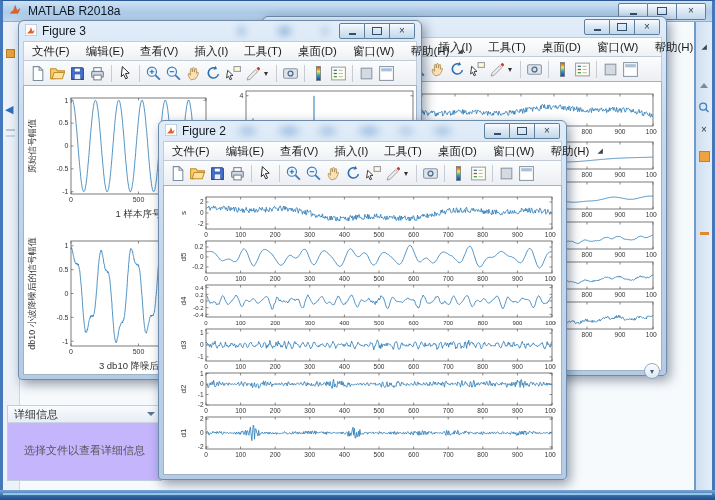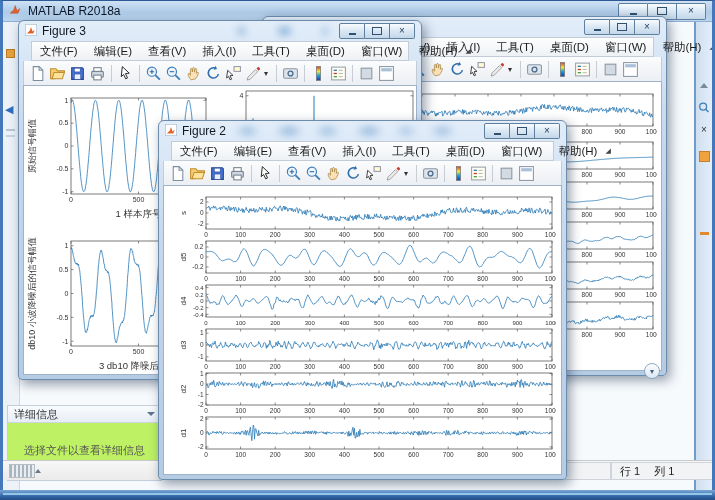--- a/index.html
+++ b/index.html
@@ -29,36 +29,36 @@
   .g-max{width:8px;height:6px;border:1.5px solid #30506e;}
   .main-ctrl .wbtn{width:28px;height:15px;}
 
   
   .figwin{position:absolute;border:1px solid #6d8cab;border-radius:6px 6px 4px 4px;
      background:linear-gradient(#e2edf9,#c6d9ee 30%,#b4cbe4);
      box-shadow:3px 4px 12px rgba(15,35,65,.45);}
   .f-title{height:20px;display:flex;align-items:center;gap:5px;padding:0 6px;font-size:12px;color:#101820;position:relative;overflow:hidden;}
   .f-title .ttl{position:relative;z-index:2;}
   .blob{position:absolute;border-radius:50%;filter:blur(3px);background:radial-gradient(rgba(52,118,184,.75),rgba(52,118,184,0) 70%);z-index:1;}
-  .f-menu{margin:0 12px;height:18px;background:linear-gradient(#fdfefe,#eef1f5);
+  .f-menu{margin:0 4px;height:18px;background:linear-gradient(#fdfefe,#eef1f5);
      border:1px solid #c3ccd6;display:flex;align-items:center;font-size:11.5px;color:#1c1c1c;}
   .mitem{padding:0 8px;white-space:nowrap;}
   .pin{margin-left:auto;padding-right:5px;font-size:7px;color:#444;}
   .f-tool{margin:0 4px;height:24px;background:linear-gradient(#fbfcfd,#eceff3);
      border:1px solid #c3ccd6;border-top:none;display:flex;align-items:center;padding:0 4px;gap:1px;}
   .ticon{width:19px;height:19px;display:flex;align-items:center;justify-content:center;}
   .tsep{width:1px;height:17px;background:#c6cdd5;margin:0 3px;}
   .dd{font-size:8px;color:#333;width:8px;}
   .f-body{position:absolute;left:4px;right:4px;top:64px;bottom:4px;background:#fff;border:1px solid #9eb2c8;}
   .plot{position:absolute;}
   .panel-toggle{position:absolute;width:14px;height:14px;border-radius:50%;border:1px solid #8fa8c4;
      background:linear-gradient(#fdfefe,#dbe7f3);color:#46617e;font-size:8px;display:flex;align-items:center;justify-content:center;}
 
   
-  .details{position:absolute;left:4px;top:384px;width:153px;height:74px;border:1px solid #c2cfdd;background:#bef264;z-index:5;}
+  .details{position:absolute;left:4px;top:384px;width:153px;height:74px;border:1px solid #c2cfdd;background:#c4b5fd;z-index:5;}
   .details-h{height:16px;background:linear-gradient(#fafcfe,#e7edf5);border-bottom:1px solid #ccd6e2;
      display:flex;align-items:center;padding:0 6px;font-size:11px;color:#333;}
   .chev{margin-left:auto;width:0;height:0;border-left:4px solid transparent;border-right:4px solid transparent;border-top:4px solid #5c7purple;border-top:4px solid #5c7490;}
   .details-b{display:flex;align-items:center;justify-content:center;height:54px;font-size:11px;color:#555;}
 
   
   .statusbar{position:absolute;left:0;right:0;bottom:10px;height:19px;background:linear-gradient(#f7f7f7,#ebebeb);
      border-top:1px solid #c9c9c9;z-index:6;font-size:11px;color:#222;}
   .grip{position:absolute;left:6px;top:3px;width:24px;height:12px;border:1px solid #b5bdc6;background:repeating-linear-gradient(90deg,#aab4bf 0 2px,#e8edf2 2px 4px);}
   .grip:after{content:"";position:absolute;right:-7px;top:4px;border-left:3px solid transparent;border-right:3px solid transparent;border-bottom:4px solid #6a7684;}
@@ -103,28 +103,20 @@
     <div class="details">
       <div class="details-h">
         <span>详细信息</span>
         <span class="chev"></span>
       </div>
       <div class="details-b">
         <span>选择文件以查看详细信息</span>
       </div>
     </div>
 
-    <div class="statusbar">
-      <span class="grip"></span>
-      <span class="cell" style="left:452px;width:154px;"></span>
-      <span class="cell rowcol">
-        <span>行 1</span>
-        <span>列 1</span>
-      </span>
-    </div>
   </div>
 
   <div class="main-titlebar">
     <span>
       <svg width="13" height="13" viewBox="0 0 16 16">
           <polygon points="1.5,12.5 6,8.2 7.5,3 10,9.5 13.5,6.8 11,12.5" fill="#e0622a" stroke="#a8431a" stroke-width=".5"></polygon>
         </svg>
     </span>
     <span>MATLAB R2018a</span>
     <span class="winctrl main-ctrl">

